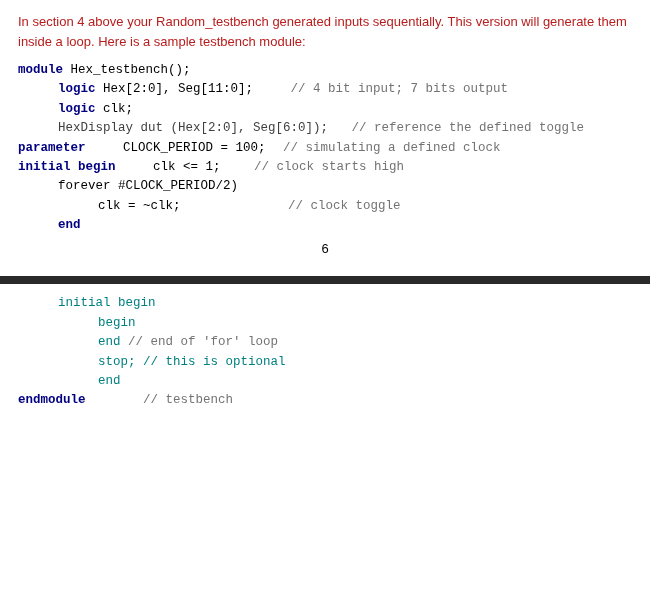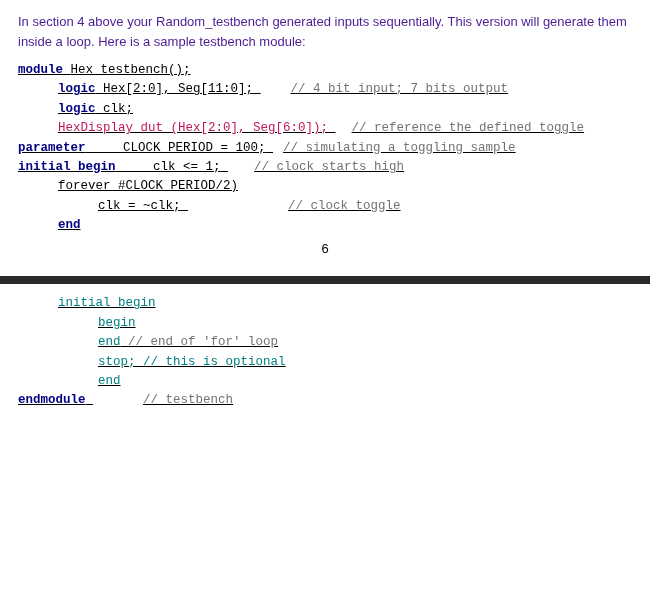--- a/index.html
+++ b/index.html
@@ -13,36 +13,35 @@
       overflow: hidden;
     }
 
     .top-section {
       padding: 12px 18px 10px 18px;
       background: #ffffff;
     }
 
     .intro-text {
       font-size: 13px;
-      color: #4c1d95;
+      color: #b91c1c;
       line-height: 1.5;
       margin-bottom: 10px;
     }
 
     .code-block {
       font-family: 'Courier New', Courier, monospace;
       font-size: 12.5px;
       line-height: 1.55;
-      text-decoration: underline;
     }
 
     .kw { color: #000080; font-weight: bold; }
     .comment { color: #737373; }
     .cyan { color: #008080; }
-    .teal { color: #be185d; }
+    .teal { color: #404040; }
 
     .divider {
       width: 100%;
       height: 8px;
       background: #2a2a2a;
       margin-top: 8px;
     }
 
     .page-number {
       text-align: center;
@@ -79,21 +78,21 @@
       <span class="kw">logic</span>
       <span> clk;</span>
     </div>
     <div class="indent1">
       <span class="teal">HexDisplay dut (Hex[2:0], Seg[6:0]);</span>
       <span style="margin-left:16px;" class="comment">// reference the defined toggle</span>
     </div>
     <div>
       <span class="kw">parameter</span>
       <span>&nbsp;&nbsp;&nbsp;&nbsp;CLOCK_PERIOD = 100;</span>
-      <span style="margin-left:10px;" class="comment">// simulating a toggling sample</span>
+      <span style="margin-left:10px;" class="comment">// simulating a defined clock</span>
     </div>
     <div>
       <span class="kw">initial begin</span>
       <span>&nbsp;&nbsp;&nbsp;&nbsp;clk &lt;= 1;</span>
       <span style="margin-left:26px;" class="comment">// clock starts high</span>
     </div>
     <div class="indent1">
       <span>forever #CLOCK_PERIOD/2)</span>
     </div>
     <div style="margin-left:80px;">

